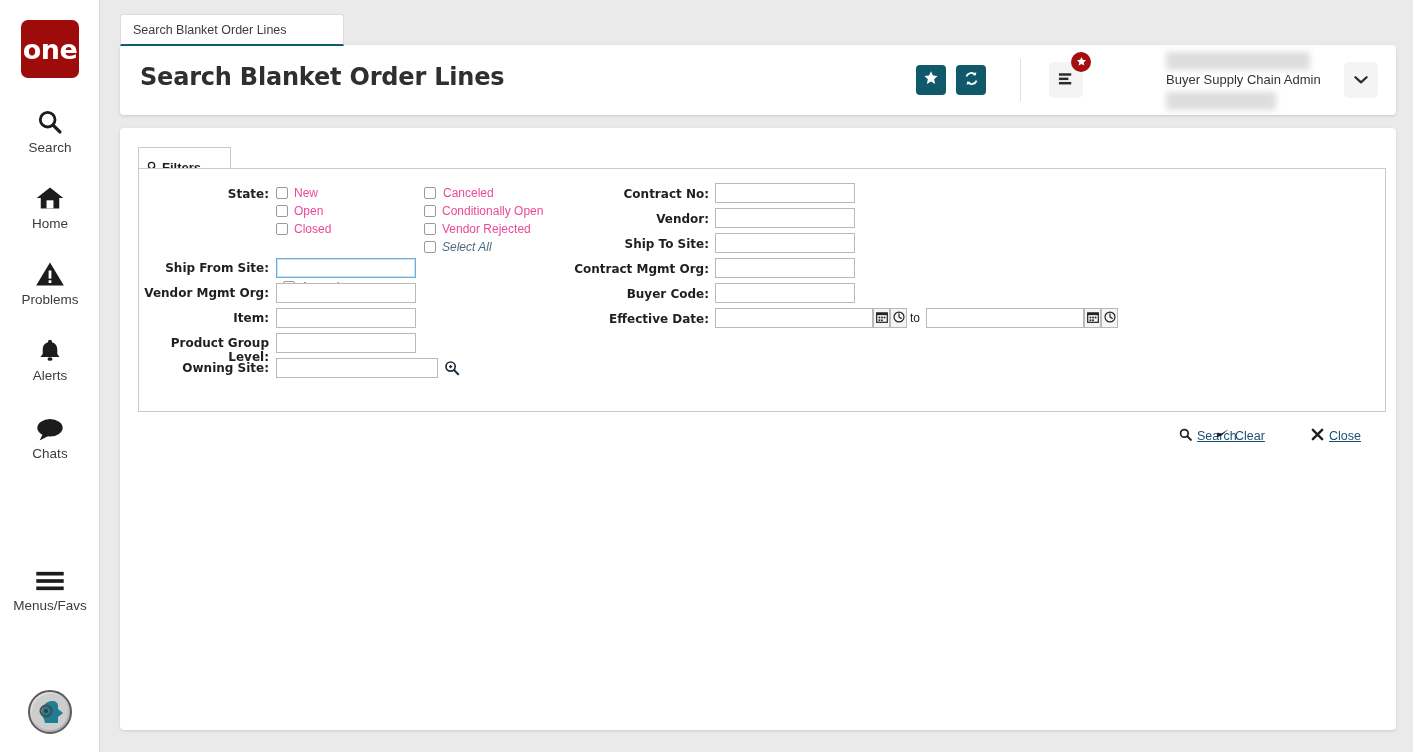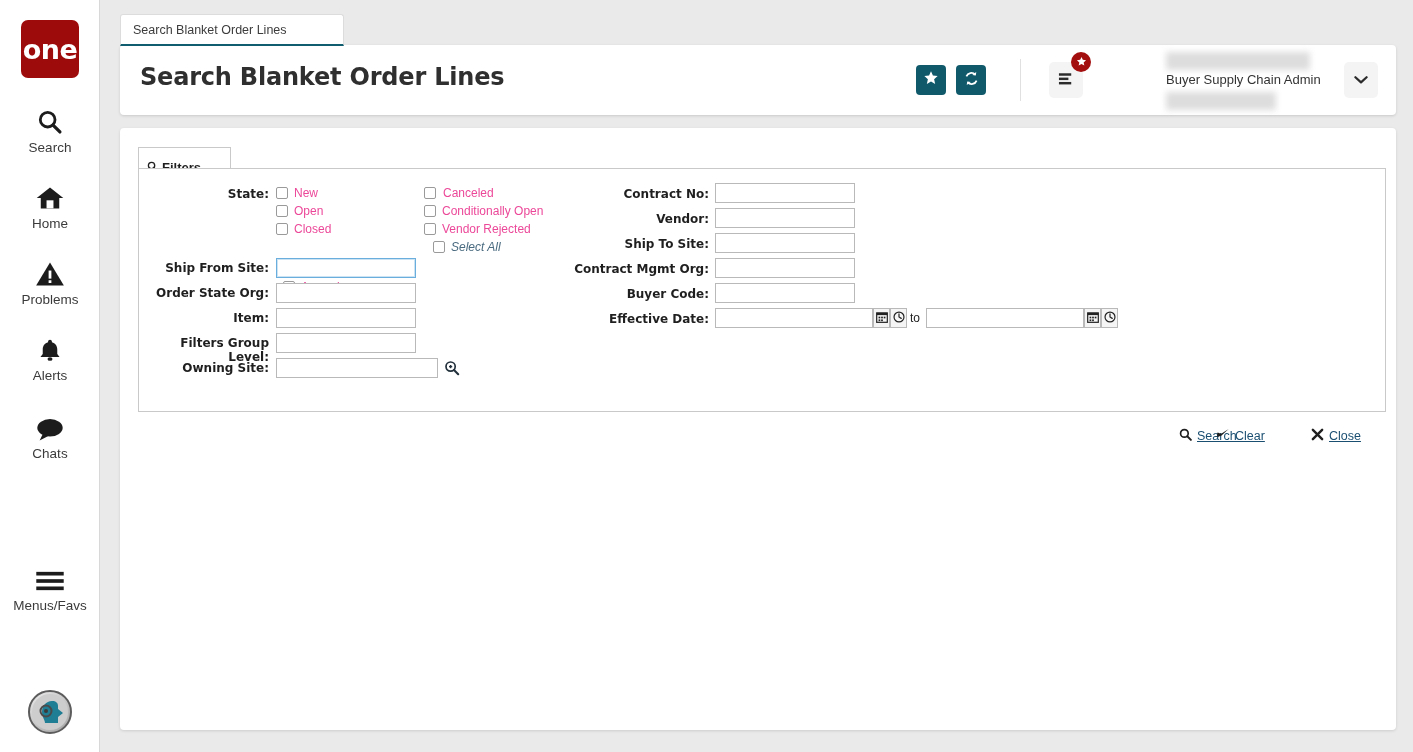--- a/index.html
+++ b/index.html
@@ -411,35 +411,35 @@
         <span class="cb-text">Canceled</span>
       </div>
       <div class="cb-row" style="left:285px; top:35px;">
         <span class="cb-box"></span>
         <span class="cb-text">Conditionally Open</span>
       </div>
       <div class="cb-row" style="left:285px; top:53px;">
         <span class="cb-box"></span>
         <span class="cb-text">Vendor Rejected</span>
       </div>
-      <div class="cb-row" style="left:294px; top:71px;">
+      <div class="cb-row" style="left:285px; top:71px;">
         <span class="cb-box"></span>
         <span class="cb-text muted-italic">Select All</span>
       </div>
 
       <div class="fld-label" style="left:0px; top:92px; width:130px;">Ship From Site:</div>
       <input class="txt-input focused" style="left: 137px; top: 89px; width: 140px;" autofocus="" placeholder="">
 
-      <div class="fld-label" style="left:0px; top:117px; width:130px;">Order State Org:</div>
+      <div class="fld-label" style="left:0px; top:117px; width:130px;">Vendor Mgmt Org:</div>
       <input class="txt-input" style="left: 137px; top: 114px; width: 140px;" placeholder="">
 
       <div class="fld-label" style="left:0px; top:142px; width:130px;">Item:</div>
       <input class="txt-input" style="left: 137px; top: 139px; width: 140px;" placeholder="">
 
-      <div class="fld-label" style="left:0px; top:167px; width:130px;">Filters Group Level:</div>
+      <div class="fld-label" style="left:0px; top:167px; width:130px;">Product Group Level:</div>
       <input class="txt-input" style="left: 137px; top: 164px; width: 140px;" placeholder="">
 
       <div class="fld-label" style="left:0px; top:192px; width:130px;">Owning Site:</div>
       <input class="txt-input" style="left: 137px; top: 189px; width: 162px;" placeholder="">
       <span class="lookup-icon" style="left:305px; top:191px;">
         <svg width="16" height="16" viewBox="0 0 16 16">
             <circle cx="6.6" cy="6.6" r="4.6" fill="none" stroke="#22303c" stroke-width="1.7"></circle>
             <line x1="5" y1="6.6" x2="8.2" y2="6.6" stroke="#22303c" stroke-width="1.4"></line>
             <line x1="6.6" y1="5" x2="6.6" y2="8.2" stroke="#22303c" stroke-width="1.4"></line>
             <line x1="10" y1="10" x2="14.2" y2="14.2" stroke="#22303c" stroke-width="2.1" stroke-linecap="round"></line>

